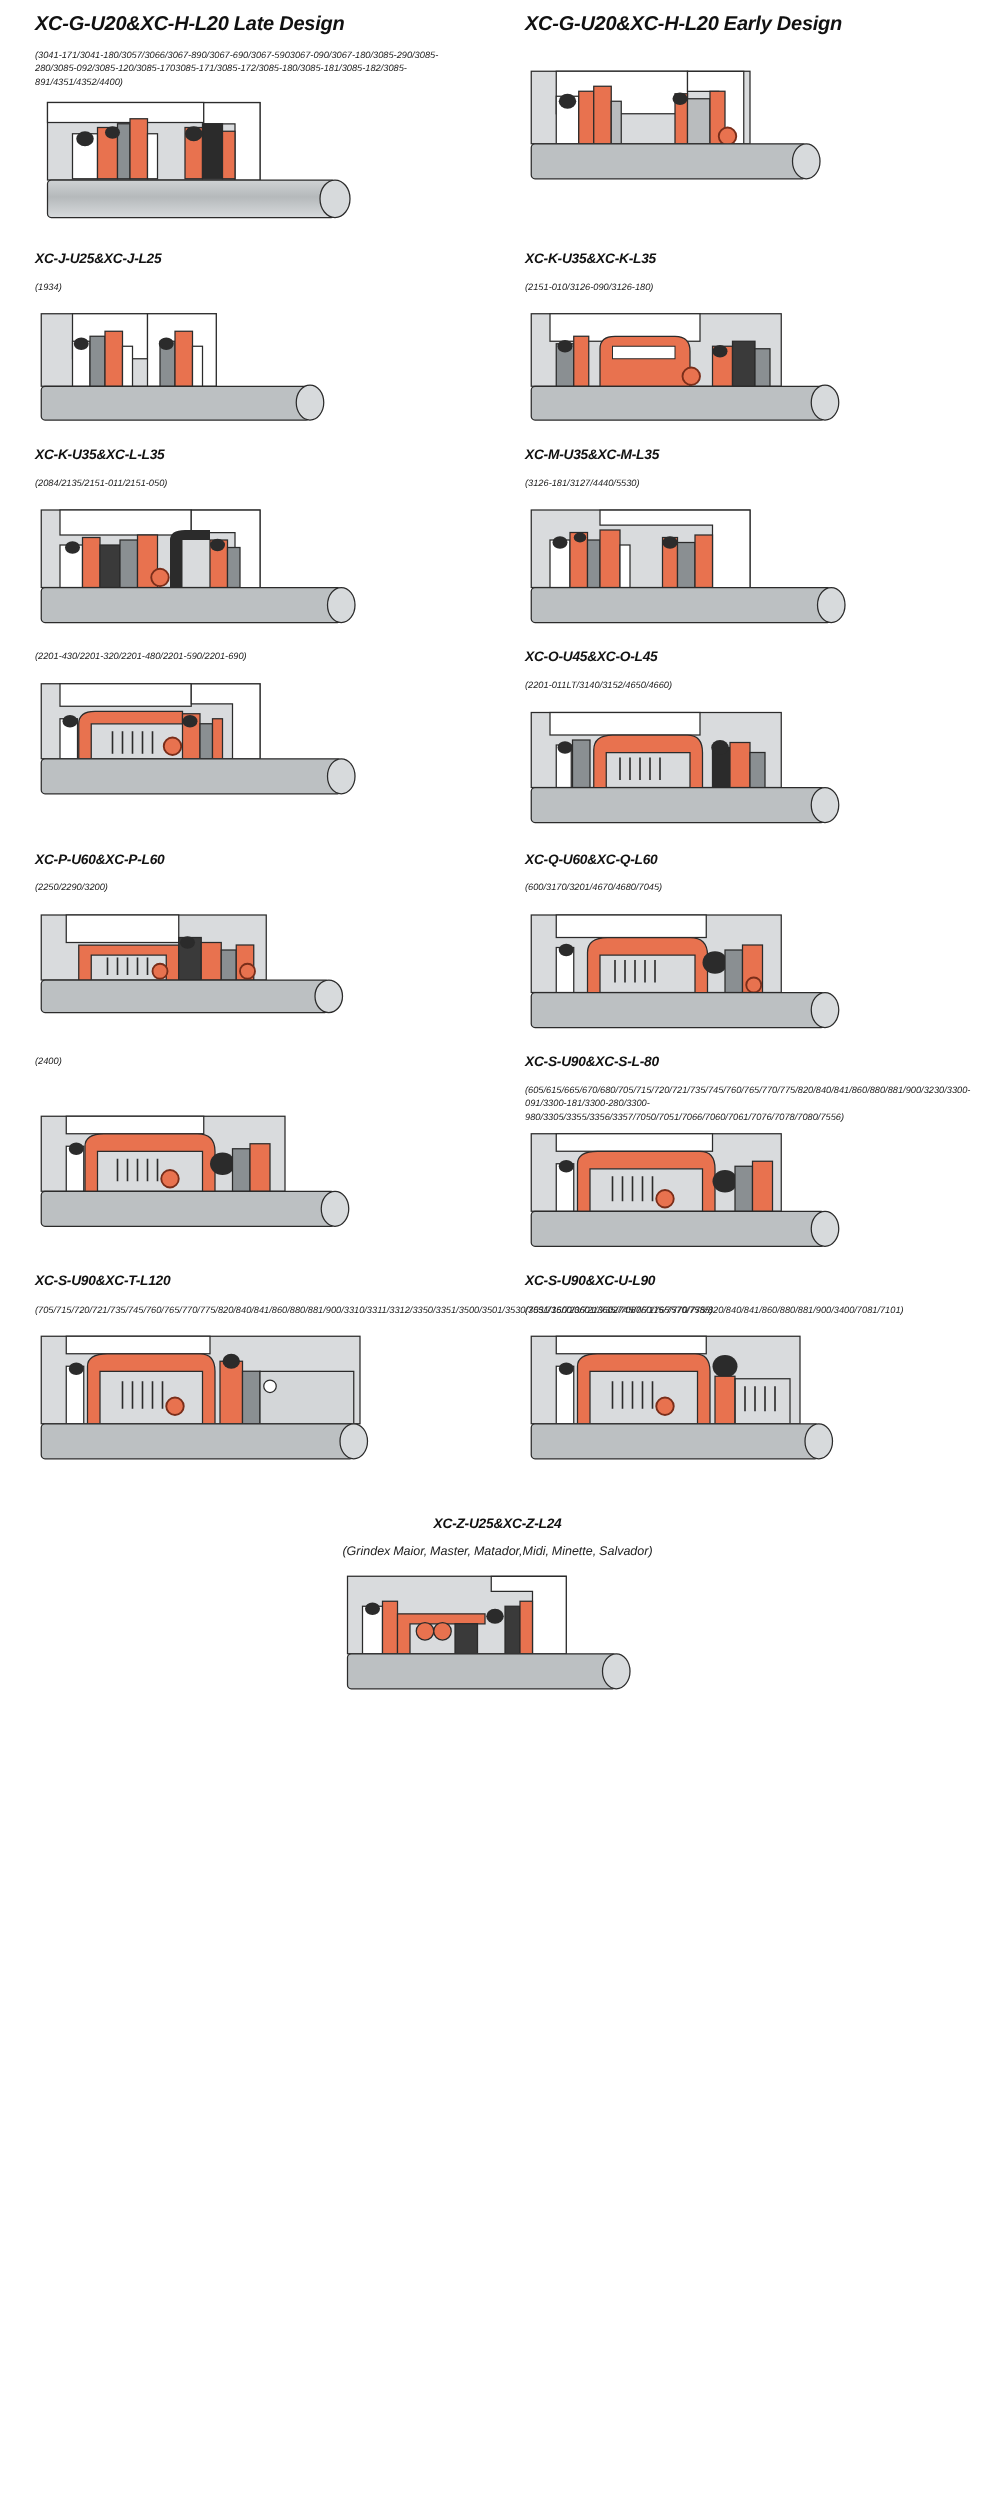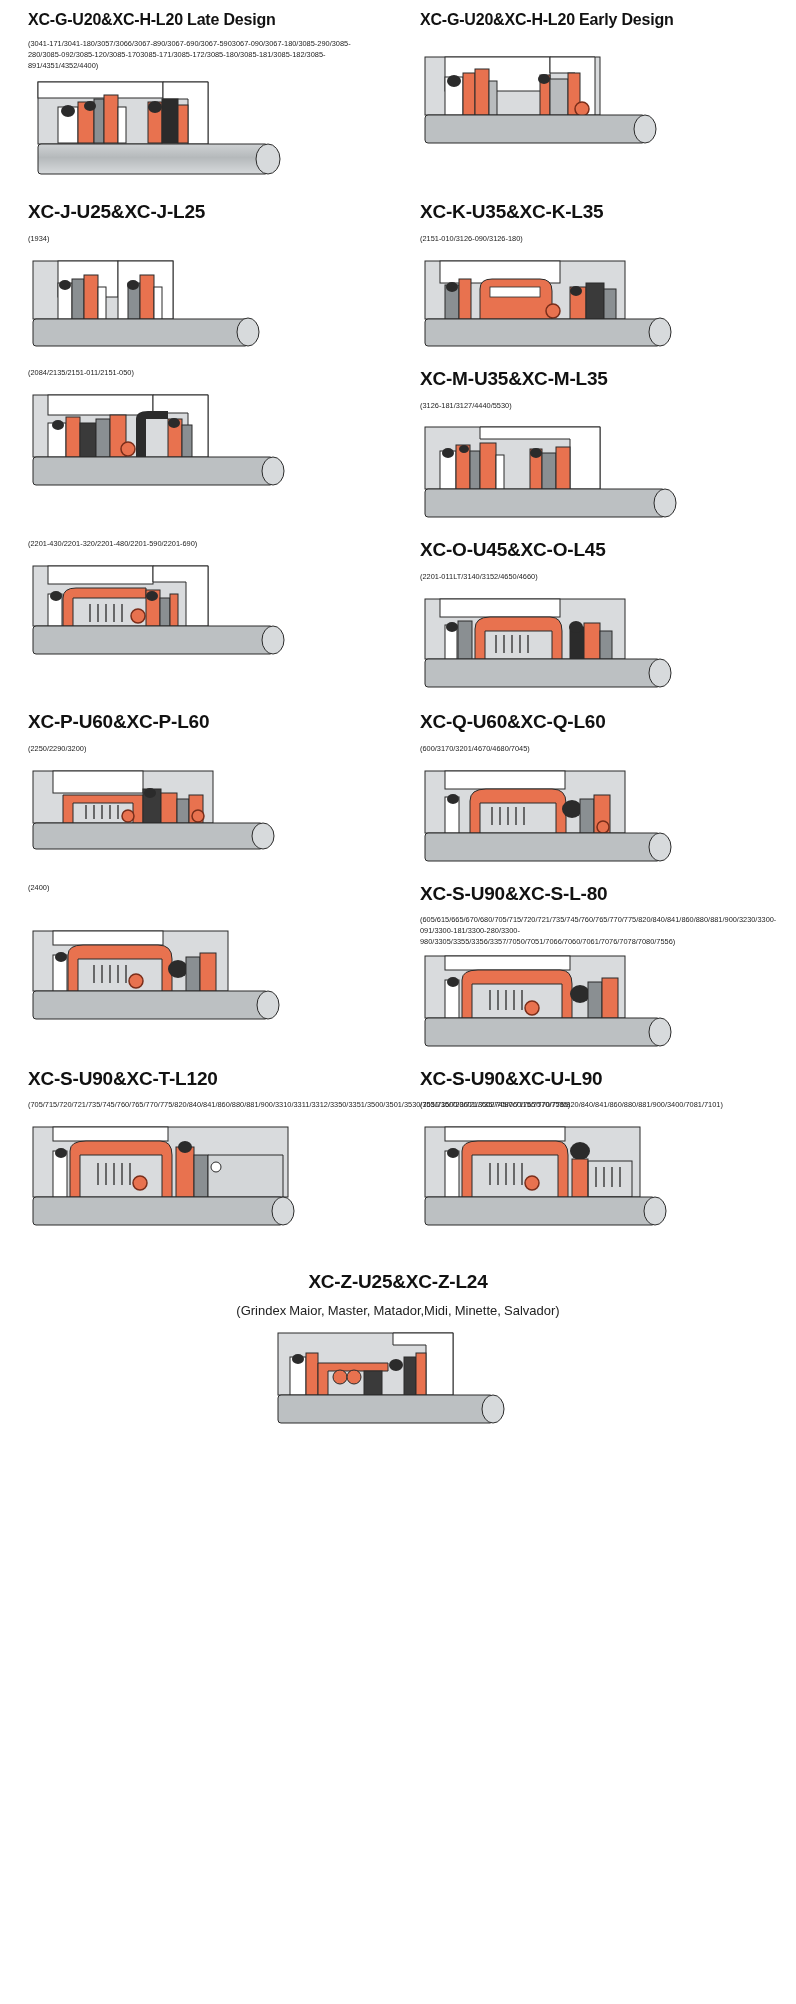--- a/index.html
+++ b/index.html
@@ -3,30 +3,30 @@
 <meta charset="utf-8">
 <style>
   html,body{margin:0;padding:0;}
   body{
     width:796px;
     background:#ffffff;
     font-family:"Liberation Sans", sans-serif;
     color:#1a1a1a;
     -webkit-font-smoothing:antialiased;
   }
-  .page{width:796px;position:relative;padding-top:10px;box-sizing:border-box;}
+  .page{width:796px;position:relative;padding-top:10px;box-sizing:border-box;font-style:italic;}
   .grid{
     display:grid;
     grid-template-columns:410px 386px;
     column-gap:0px;
   }
   .cell{box-sizing:border-box;padding:0 8px 0 28px;}
   .cell.right{padding-left:10px;padding-right:8px;}
   .title{
-    font-size:19px;
+    font-size:11px;
     font-weight:700;
     letter-spacing:-0.2px;
     margin:0 0 10px 0;
     line-height:1.2;
     color:#111;
   }
   .title.big{font-size:16px;}
   .codes{
     font-size:7.4px;
     line-height:1.45;
@@ -34,21 +34,21 @@
     margin:0 0 6px 0;
     max-width:330px;
     word-spacing:-0.5px;
   }
   .codes.wide{max-width:330px;}
   .fig{margin:0 0 6px 0;}
   .fig svg{display:block;}
   .block{margin-bottom:8px;}
   .centerblock{text-align:center;margin-top:22px;}
   .centerblock .title{margin-bottom:8px;}
-  .centerblock .codes{text-align:center;max-width:none;margin:0 auto 10px auto;font-size:13px;}
+  .centerblock .codes{text-align:center;max-width:none;margin:0 auto 10px auto;font-size:10px;}
   .centerblock .fig{display:flex;justify-content:center;}
 </style>
 </head>
 <body>
 
 <div class="page">
 
   <div class="grid">
     <div class="cell block">
       <div class="title big">XC-G-U20&amp;XC-H-L20 Late Design</div>
@@ -148,20 +148,21 @@
           <ellipse cx="156" cy="32" rx="6" ry="5" fill="#2b2b2b"></ellipse>
           <rect x="5" y="60" width="235" height="27" rx="3" fill="#bcc0c2" stroke="#2b2b2b" stroke-width="1"></rect>
           <ellipse cx="240" cy="73" rx="11" ry="14" fill="#d7dadc" stroke="#2b2b2b" stroke-width="1"></ellipse>
         </svg>
       </div>
     </div>
   </div>
 
   <div class="grid">
     <div class="cell block">
+      <div class="title">XC-K-U35&amp;XC-L-L35</div>
       <div class="codes">(2084/2135/2151-011/2151-050)</div>
       <div class="fig" style="margin-top:14px;">
         <svg width="290" height="100" viewBox="0 0 290 100">
           <rect x="5" y="2" width="175" height="62" fill="#d9dbdd" stroke="#2b2b2b" stroke-width="1"></rect>
           <rect x="20" y="2" width="105" height="20" fill="#ffffff" stroke="#2b2b2b" stroke-width="1"></rect>
           <polygon points="125,2 180,2 180,64 160,64 160,20 125,20" fill="#ffffff" stroke="#2b2b2b" stroke-width="1"></polygon>
           <rect x="20" y="30" width="18" height="34" fill="#ffffff" stroke="#2b2b2b" stroke-width="1"></rect>
           <rect x="38" y="24" width="14" height="40" fill="#e8724f" stroke="#2b2b2b" stroke-width="1"></rect>
           <rect x="52" y="30" width="16" height="34" fill="#3a3a3a" stroke="#2b2b2b" stroke-width="1"></rect>
           <rect x="68" y="26" width="14" height="38" fill="#8a8f92" stroke="#2b2b2b" stroke-width="1"></rect>

